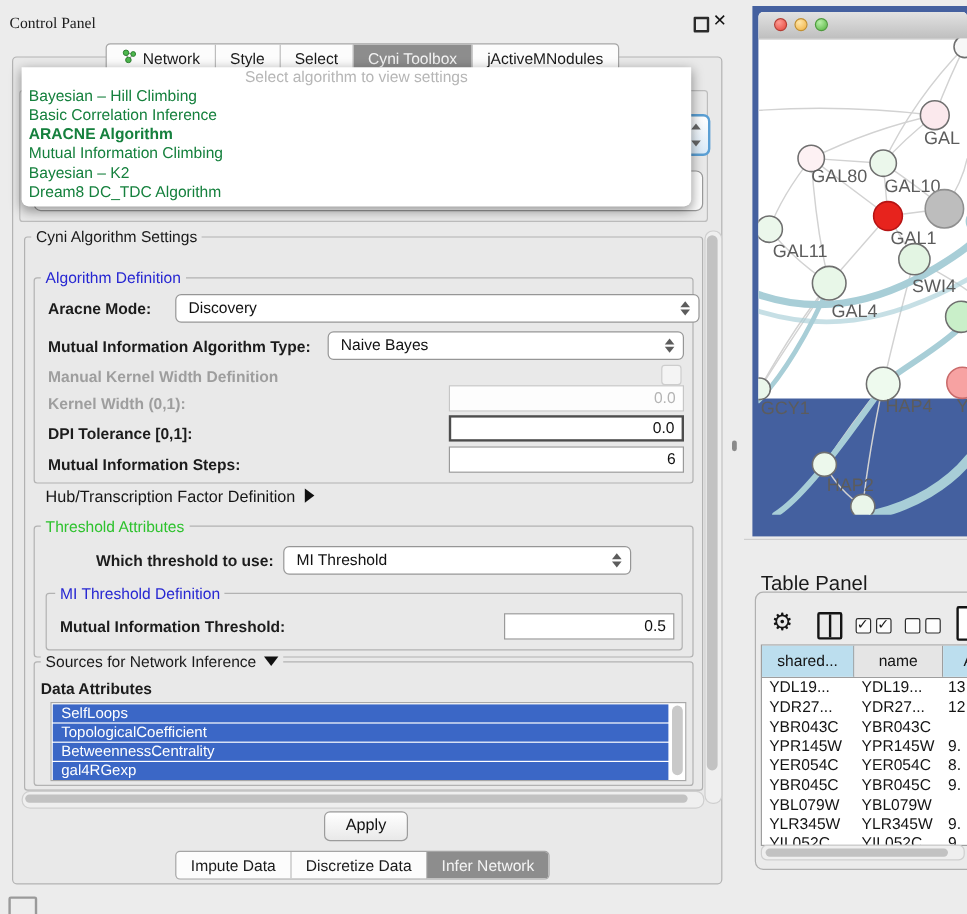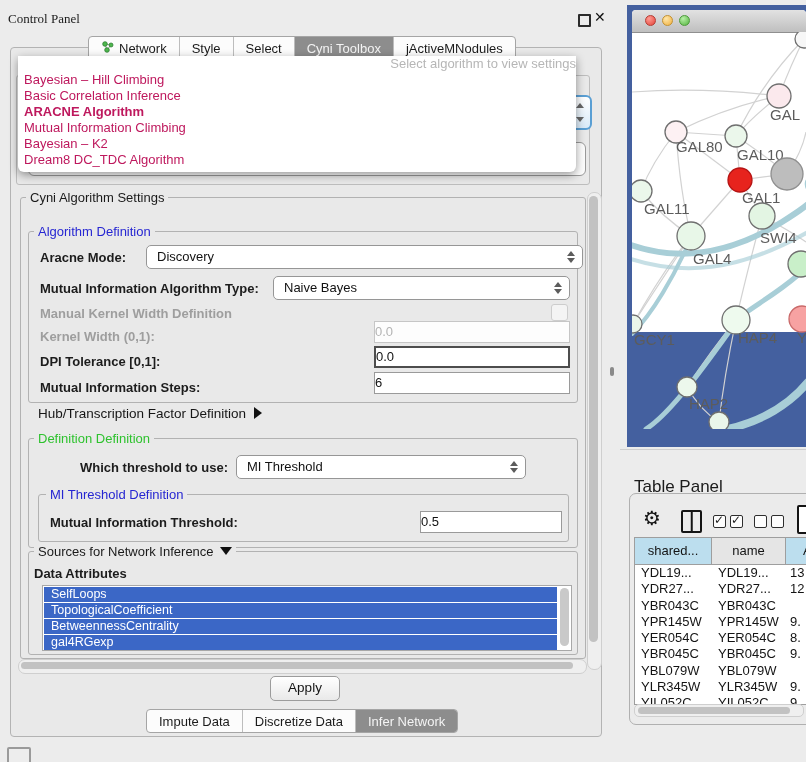--- a/index.html
+++ b/index.html
@@ -14,22 +14,22 @@
   
   .tabbar{display:flex;height:22px;background:#fcfcfc;border:1px solid #a5a5a5;border-radius:4px;overflow:hidden;}
   .tabbar .tab{display:flex;align-items:center;gap:5px;padding:0 12px;font-size:13px;color:#1b1b1b;border-left:1px solid #bdbdbd;white-space:nowrap;}
   .tabbar .tab:first-child{border-left:none;}
   .tabbar .tab.sel{background:#8d8d8d;color:#f4f4f4;}
   #top-tabs{left:88px;top:36px;z-index:20;}
   #bottom-tabs{left:146px;top:709px;z-index:5;}
   
   #popup{left:18px;top:56px;width:558px;background:#ffffff;border-radius:0 0 6px 6px;
          box-shadow:0 3px 10px rgba(0,0,0,.40);z-index:40;padding-bottom:4px;}
-  #popup .prompt{height:16px;line-height:15px;text-align:right;color:#b6b6b6;font-size:13px;}
-  #popup .item{height:16px;line-height:16px;padding-left:6px;font-size:13px;color:#be185d;white-space:nowrap;}
+  #popup .prompt{height:16px;line-height:15px;text-align:center;color:#b6b6b6;font-size:13px;}
+  #popup .item{height:16px;line-height:16px;padding-left:6px;font-size:13px;color:#15803d;white-space:nowrap;}
   #popup .item.sel{font-weight:bold;}
   
   #bg-grp{left:16px;top:75px;width:572px;height:108px;border:1px solid #bdbdbd;border-radius:3px;z-index:3;}
   #bg-combo{left:28px;top:142px;width:558px;height:34px;border:1px solid #9a9a9a;border-radius:6px;background:#fdfdfd;z-index:4;
             font-size:13px;color:#9a9a9a;line-height:32px;padding-left:10px;box-sizing:border-box;}
   #bg-stepper{left:569px;top:95px;width:19px;height:31px;border:2px solid #5a9fd4;border-radius:6px;
               background:linear-gradient(#ffffff,#d9eaf8);z-index:5;}
   
   .grp{border:1px solid #b2b2b2;border-radius:3px;}
   .gt{position:absolute;font-size:13px;background:#e9e9e9;padding:0 4px;white-space:nowrap;z-index:6;}
@@ -37,21 +37,21 @@
   .lbl{position:absolute;font-size:13px;font-weight:bold;color:#1c1c1c;white-space:nowrap;}
   .lbl.dis{color:#9e9e9e;}
   .plain{position:absolute;font-size:13px;color:#161616;white-space:nowrap;}
   
   .combo{position:absolute;height:24px;background:#ffffff;border:1px solid #969696;border-radius:5px;
          font-size:13px;color:#111;line-height:22px;padding-left:10px;box-sizing:border-box;}
   .combo .arr{position:absolute;right:7px;width:0;height:0;border-left:4px solid transparent;border-right:4px solid transparent;}
   .combo .up{top:5px;border-bottom:5px solid #5c5c5c;}
   .combo .dn{bottom:5px;border-top:5px solid #5c5c5c;}
   .fld{position:absolute;height:22px;background:#ffffff;border:1px solid #9a9a9a;font-size:13px;color:#111;
-       line-height:20px;padding-right:6px;box-sizing:border-box;}
+       line-height:20px;text-align:right;padding-right:6px;box-sizing:border-box;}
   .fld.dis{border-color:#c6c6c6;color:#b4b4b4;background:#fdfdfd;}
   .fld.focus{border:2px solid #4d4d4d;line-height:18px;}
   .chk{position:absolute;width:15px;height:15px;border:1px solid #cdcdcd;border-radius:3px;background:#f4f4f4;}
   .tri-r{display:inline-block;width:0;height:0;border-top:6px solid transparent;border-bottom:6px solid transparent;border-left:8px solid #111;margin-left:8px;vertical-align:-1px;}
   .tri-d{display:inline-block;width:0;height:0;border-left:6px solid transparent;border-right:6px solid transparent;border-top:8px solid #111;margin-left:6px;vertical-align:1px;}
   
   #attr-list{left:42px;top:585px;width:528px;height:64px;background:#ffffff;border:1px solid #a8a8a8;z-index:5;}
   #attr-list .li{height:15px;line-height:15px;font-size:12.5px;color:#ffffff;background:#3b67c6;margin:1px 14px 0 1px;padding-left:7px;white-space:nowrap;}
   #attr-thumb{right:2px;top:2px;width:9px;height:58px;background:#c9c9c9;border-radius:5px;position:absolute;}
   
@@ -168,21 +168,21 @@
 
 <div class="lbl" style="left:40px;top:354px;">DPI Tolerance [0,1]:</div>
 <div class="fld focus" style="left:374px;top:346px;width:196px;">0.0</div>
 
 <div class="lbl" style="left:40px;top:380px;">Mutual Information Steps:</div>
 <div class="fld" style="left:374px;top:372px;width:196px;">6</div>
 
 <div class="plain" style="left:38px;top:406px;font-size:13.5px;"><span>Hub/Transcription Factor Definition</span><span class="tri-r"></span></div>
 
 <div class="abs grp" style="left:28px;top:438px;width:548px;height:108px;"></div>
-<div class="gt green" style="left:34px;top:431px;">Definition Definition</div>
+<div class="gt green" style="left:34px;top:431px;">Threshold Attributes</div>
 
 <div class="lbl" style="left:80px;top:460px;">Which threshold to use:</div>
 <div class="combo" style="left:236px;top:455px;width:290px;">
   <span>MI Threshold</span>
   <span class="arr up"></span><span class="arr dn"></span>
 </div>
 
 <div class="abs grp" style="left:38px;top:494px;width:529px;height:46px;"></div>
 <div class="gt blue" style="left:46px;top:487px;">MI Threshold Definition</div>
 <div class="lbl" style="left:50px;top:515px;">Mutual Information Threshold:</div>

